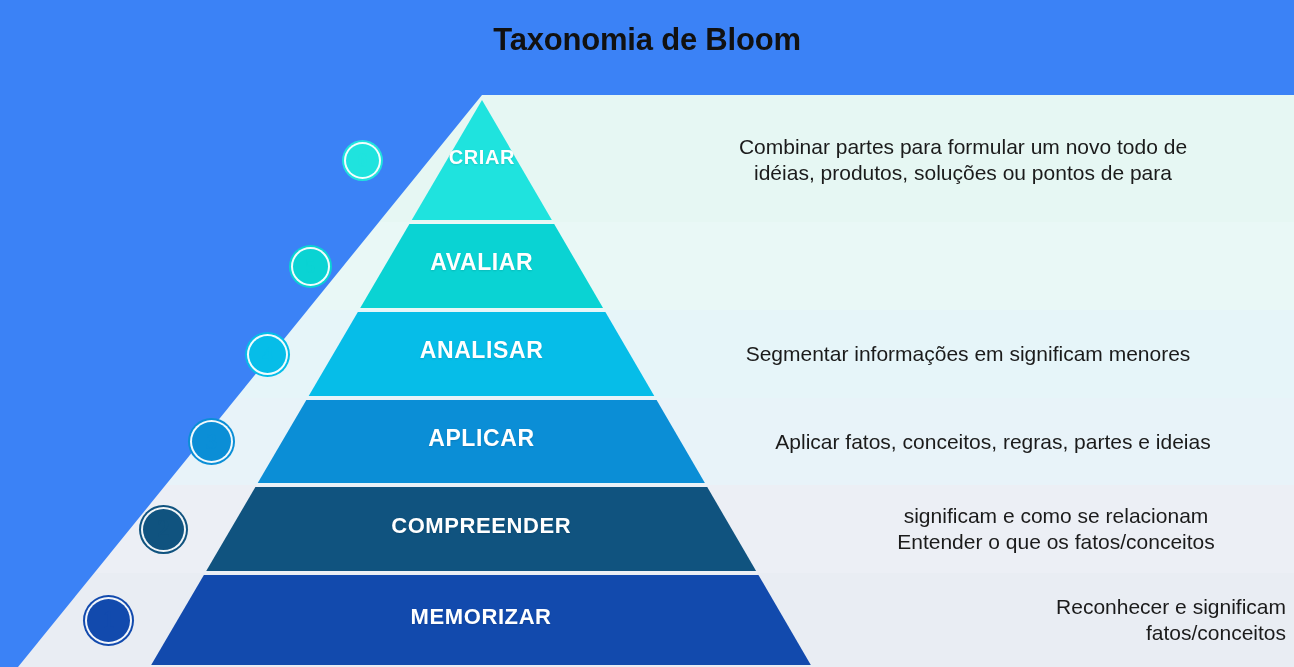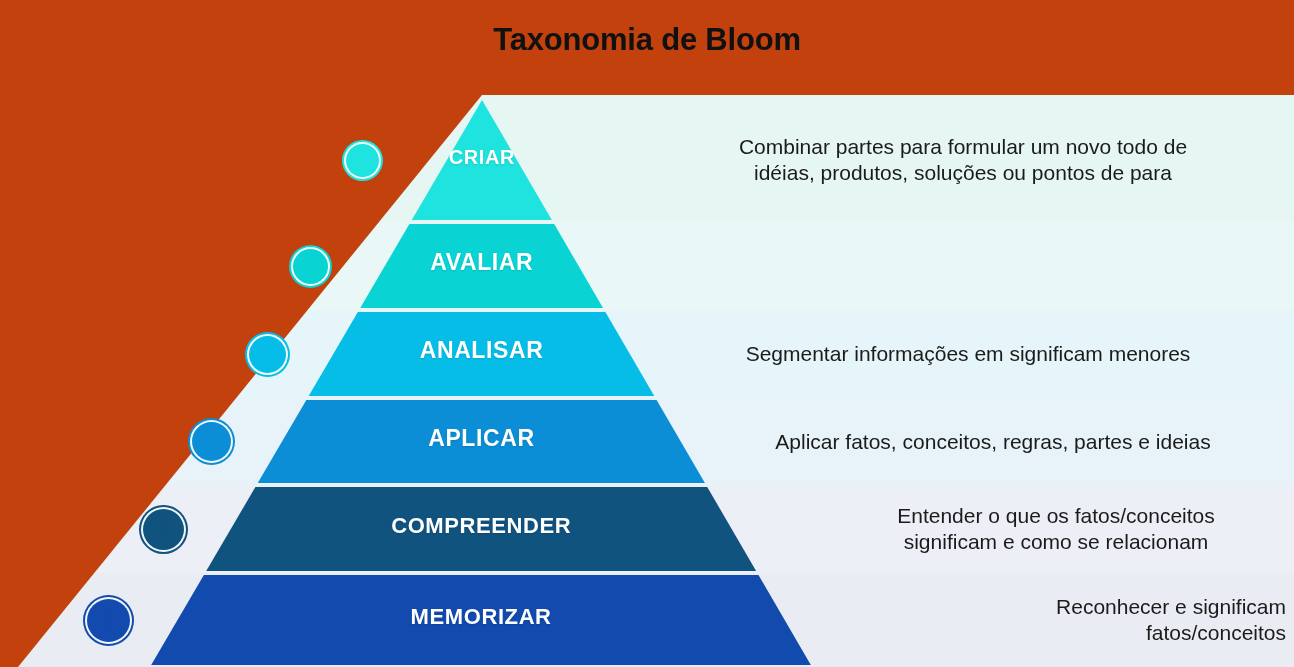--- a/index.html
+++ b/index.html
@@ -7,21 +7,21 @@
   html,body{ width:1294px; height:667px; overflow:hidden; }
   body{
     font-family:"Liberation Sans", sans-serif;
     background:#ffffff;
     position:relative;
   }
 
   #stage{
     position:absolute; left:0; top:0;
     width:1294px; height:667px;
-    background:#c2410c;
+    background:#3b82f6;
     overflow:hidden;
   }
 
   
   .title{
     position:absolute;
     left:0; top:22px;
     width:1294px;
     text-align:center;
     font-size:31px;
@@ -185,21 +185,21 @@
     <div class="badge" style="width: 37px; height: 37px; left: 249px; top: 335.5px; background: rgb(6, 189, 232); color: rgb(6, 189, 232); font-size: 22px;">4</div>
     <div class="desc" style="top: 341.19px; left: 650px; width: 636px; text-align: center;">
       <div>Segmentar informações em significam menores</div>
     </div>
     <div class="badge" style="width: 39px; height: 39px; left: 192px; top: 422px; background: rgb(11, 142, 214); color: rgb(11, 142, 214); font-size: 23px;">3</div>
     <div class="desc" style="top: 428.69px; left: 700px; width: 586px; text-align: center;">
       <div>Aplicar fatos, conceitos, regras, partes e ideias</div>
     </div>
     <div class="badge" style="width: 41px; height: 41px; left: 143px; top: 508.5px; background: rgb(16, 83, 127); color: rgb(16, 83, 127); font-size: 25px;">2</div>
     <div class="desc" style="top: 503.38px; left: 826px; width: 460px; text-align: center;">
+      <div>significam e como se relacionam</div>
       <div>Entender o que os fatos/conceitos</div>
-      <div>significam e como se relacionam</div>
     </div>
     <div class="badge" style="width: 43px; height: 43px; left: 87px; top: 598.5px; background: rgb(18, 74, 173); color: rgb(18, 74, 173); font-size: 26px;">1</div>
     <div class="desc" style="top: 594.38px; left: 886px; width: 400px; text-align: right;">
       <div>Reconhecer e significam</div>
       <div>fatos/conceitos</div>
     </div>
   </div>
 
 </body></html>

